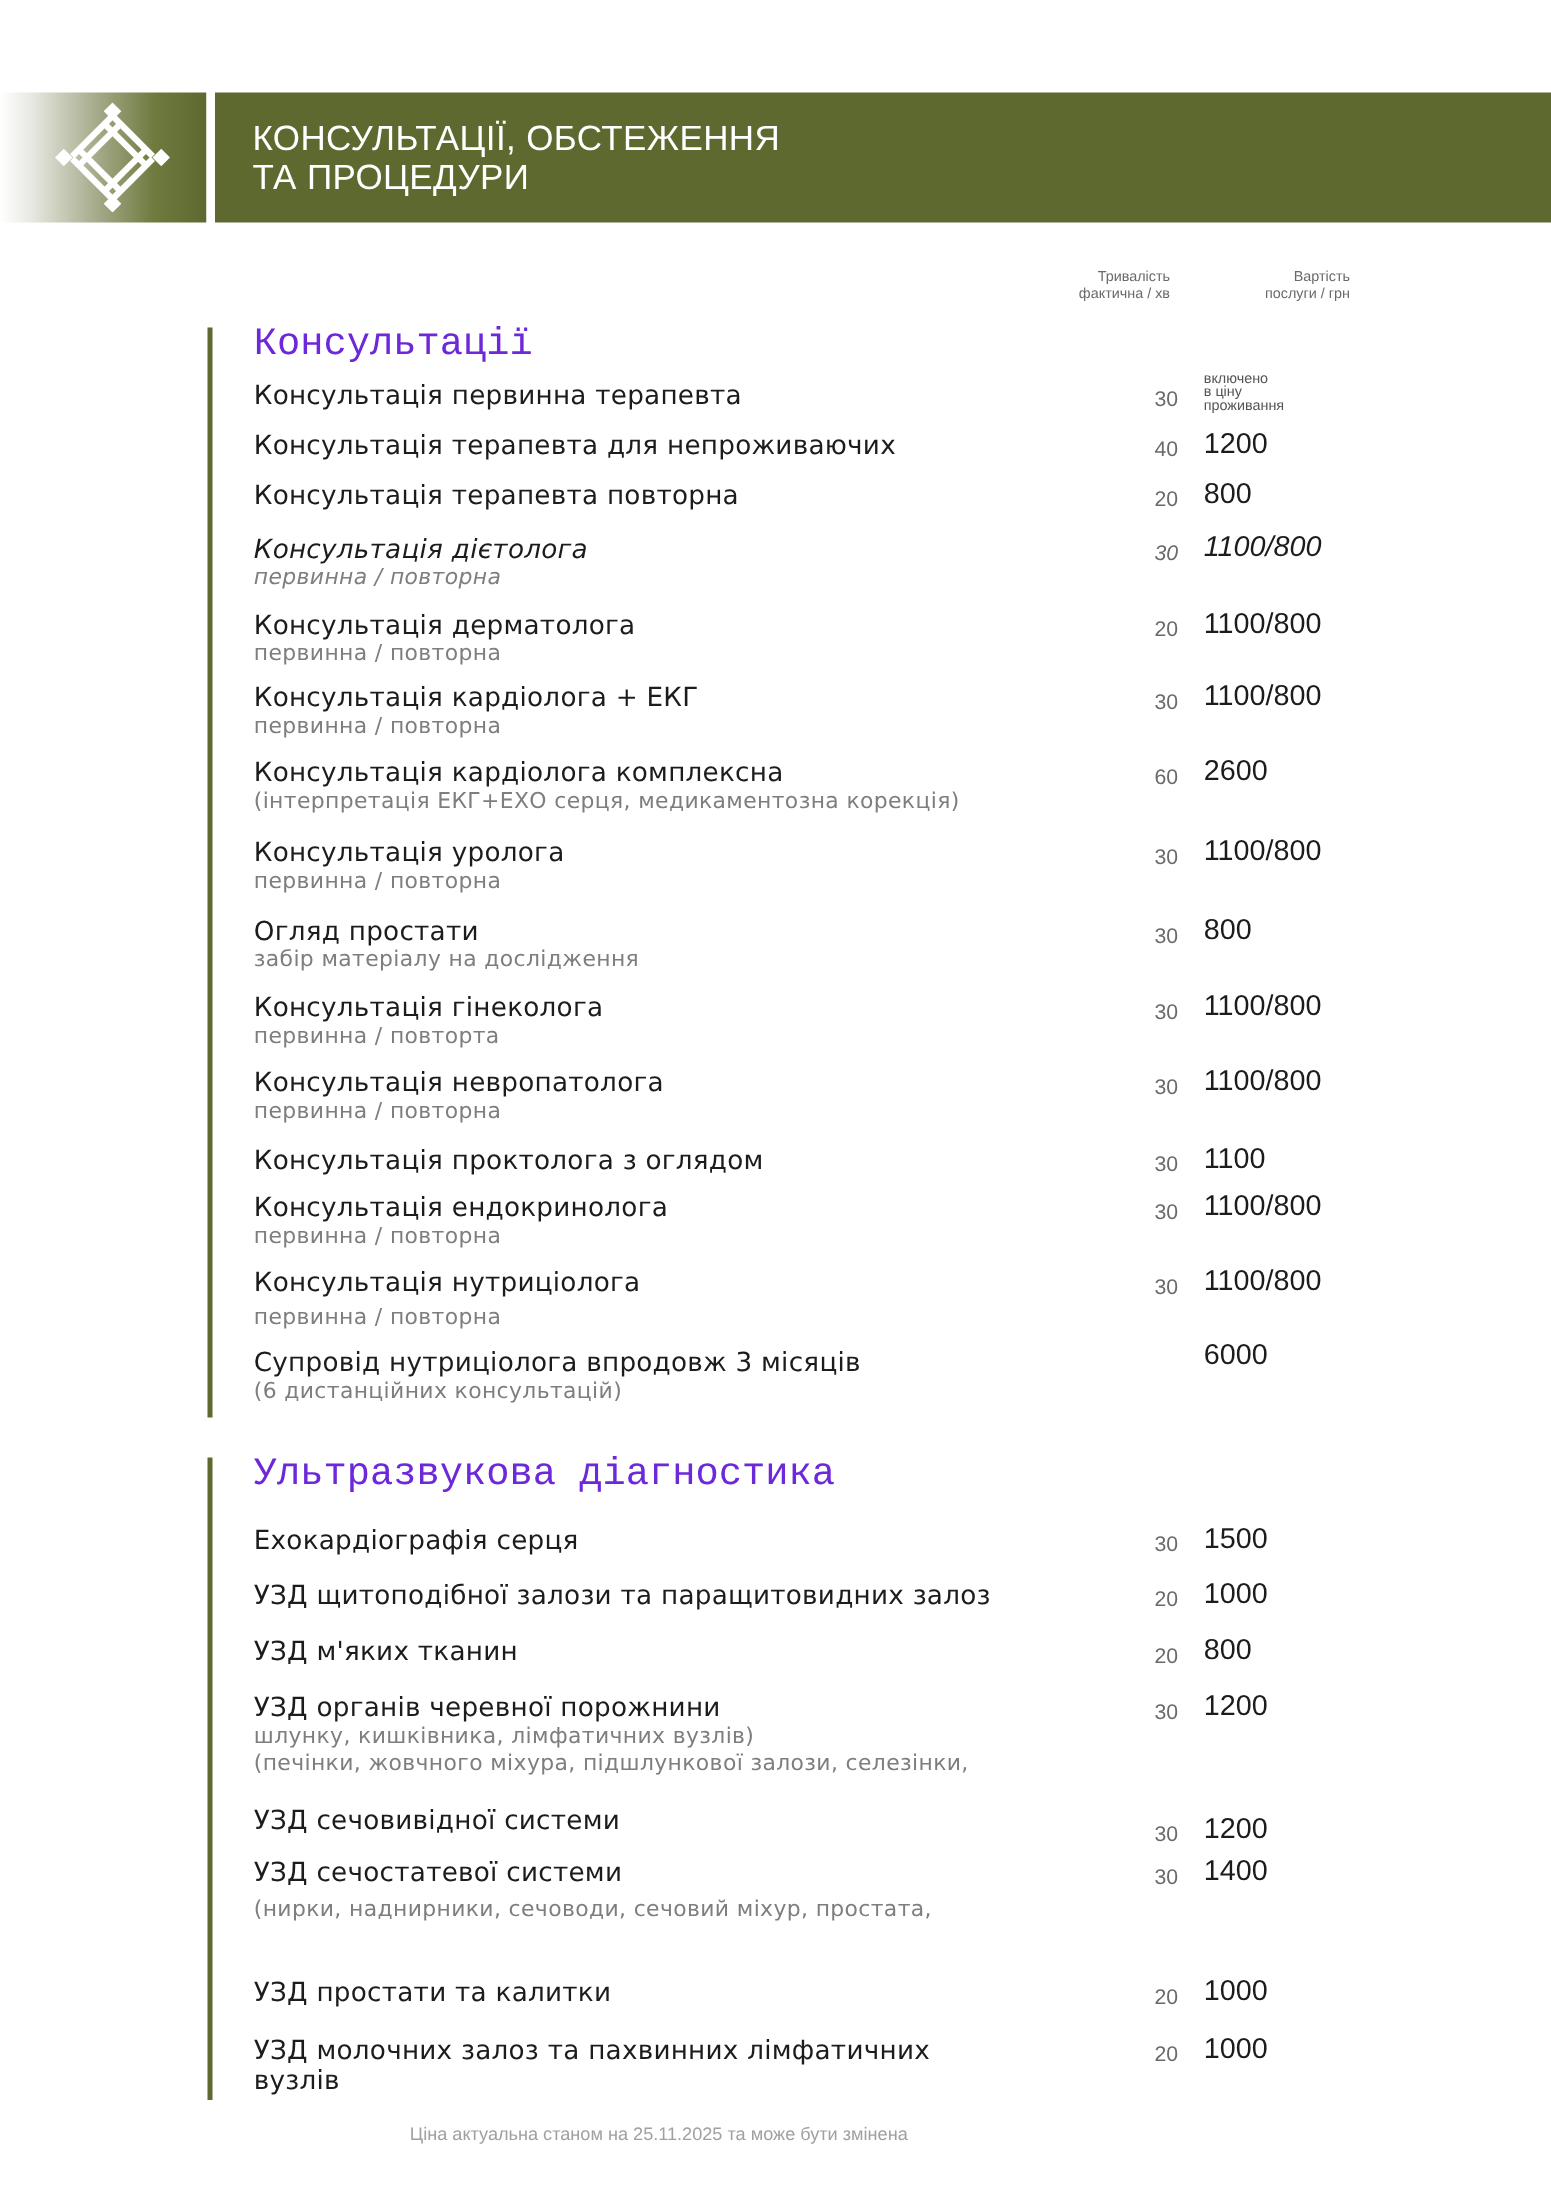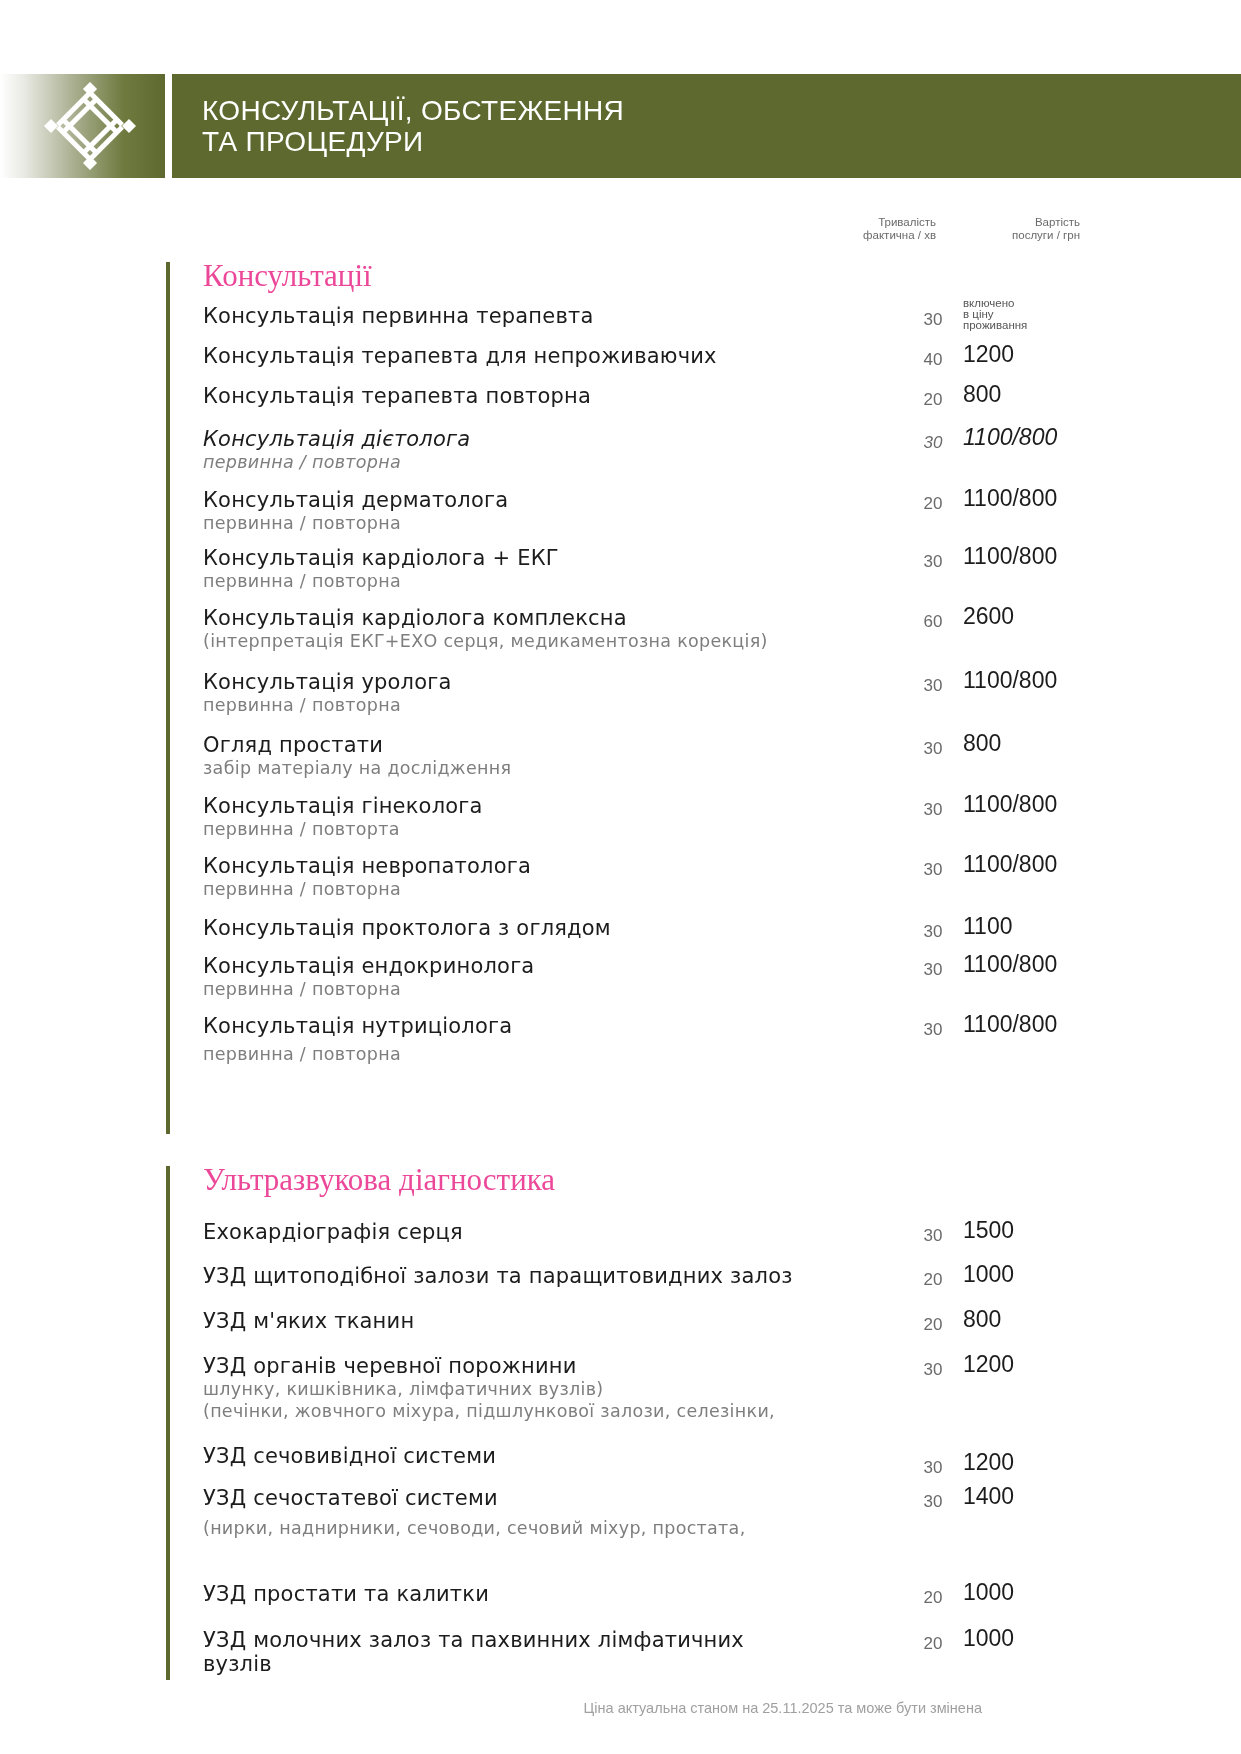--- a/index.html
+++ b/index.html
@@ -28,22 +28,22 @@
       position: absolute; top: 216px; font-family: "Liberation Sans", sans-serif;
       font-size: 11.5px; color: #6a6a6a; text-align: right; line-height: 13px;
     }
     .col-head.dur { left: 800px; width: 136px; }
     .col-head.price { left: 960px; width: 120px; }
     .section { position: absolute; left: 166px; width: 940px; }
     .section .vbar {
       position: absolute; left: 0; top: 0; width: 4px; background: #5e6930;
     }
     .section-title {
-      position: absolute; left: 37px; font-family: Liberation Serif, serif;
-      font-size: 31px; color: #ec4899;
+      position: absolute; left: 37px; font-family: Liberation Mono, monospace;
+      font-size: 31px; color: #6d28d9;
     }
     .row { position: absolute; left: 37px; width: 903px; }
     .row .name {
       font-family: "DejaVu Sans", sans-serif; font-size: 21px; color: #1c1c1c; line-height: 24px;
       letter-spacing: 0.2px; white-space: nowrap;
     }
     .row .sub {
       font-family: "DejaVu Sans", sans-serif; font-size: 17.5px; color: #7e7e7e; line-height: 22px;
       letter-spacing: 0.3px; white-space: nowrap;
     }
@@ -52,22 +52,22 @@
       font-family: "Liberation Sans", sans-serif; font-size: 17px; color: #6a6a6a;
     }
     .row .price {
       position: absolute; left: 760px; width: 115px; text-align: left;
       font-family: "Liberation Sans", sans-serif; font-size: 23px; color: #1c1c1c;
     }
     .row .price.small {
       font-size: 11.5px; line-height: 11px; color: #555555;
     }
     .footer {
-      position: absolute; left: 0; width: 982px; top: 1700px; text-align: right;
-      font-family: "Liberation Sans", sans-serif; font-size: 14.5px; color: #a0a0a0;
+      position: absolute; left: 0; width: 982px; top: 1700px; text-align: center;
+      font-family: "Liberation Sans", sans-serif; font-size: 14.5px; color: #a0a0a0; padding-left: 36px;
     }
   </style>
 </head>
 <body>
 
 <div class="header">
   <div class="logo-box">
     <svg width="92" height="88" viewBox="0 0 92 88">
       <g fill="#ffffff">
 
@@ -203,20 +203,25 @@
     <div class="price" style="top:-3px;">1100/800</div>
   </div>
 
   <div class="row" style="top:752px;">
     <div class="name">Консультація нутриціолога</div>
     <div class="sub" style="margin-top:5px;">первинна / повторна</div>
     <div class="dur" style="top:6px;">30</div>
     <div class="price" style="top:-3px;">1100/800</div>
   </div>
 
+  <div class="row" style="top:816px;">
+    <div class="name">Супровід нутриціолога впродовж 3 місяців</div>
+    <div class="sub">(6 дистанційних консультацій)</div>
+    <div class="price" style="top:-8px;">6000</div>
+  </div>
 </div>
 
 <div class="section" style="top:1166px; height:520px;">
   <div class="vbar" style="height:514px;"></div>
   <div class="section-title" style="top:-4px;">Ультразвукова діагностика</div>
 
   <div class="row" style="top:54px;">
     <div class="name">Ехокардіографія серця</div>
     <div class="dur" style="top:6px;">30</div>
     <div class="price" style="top:-3px;">1500</div>

